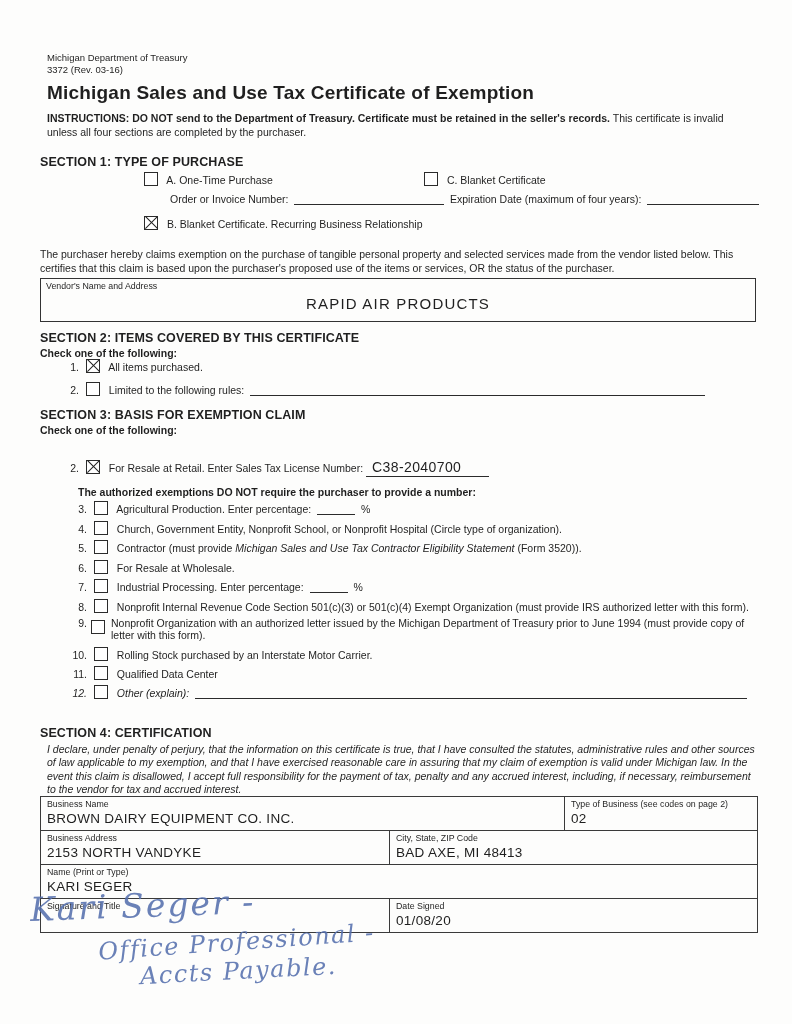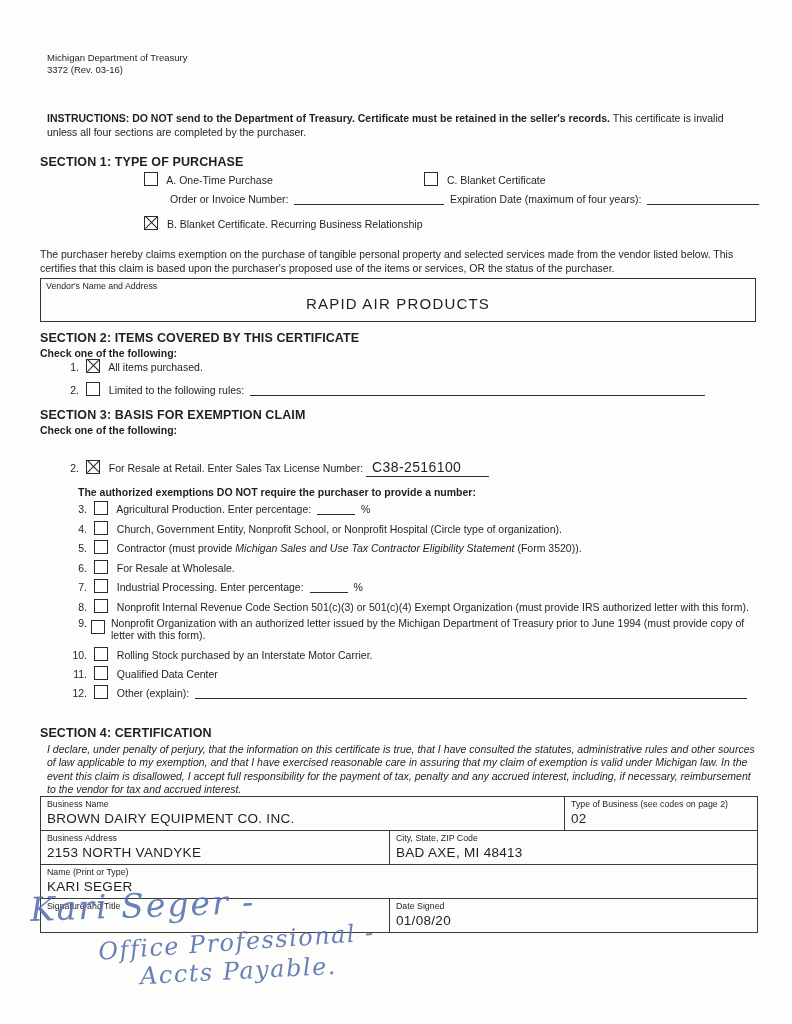--- a/index.html
+++ b/index.html
@@ -53,20 +53,21 @@
 </head>
 <body>
 
 <div class="page">
 
   <div class="abs small" style="left:47px;top:52px;">
     <div>Michigan Department of Treasury</div>
     <div>3372 (Rev. 03-16)</div>
   </div>
 
+  <div class="abs title" style="left:47px;top:82px;">Michigan Sales and Use Tax Certificate of Exemption</div>
 
   <div class="abs body-text" style="left:47px;top:112px;width:706px;">
     <span class="b">INSTRUCTIONS: DO NOT send to the Department of Treasury. Certificate must be retained in the seller's records.</span><span> This certificate is invalid unless all four sections are completed by the purchaser.</span>
   </div>
 
   <div class="abs sec-head" style="left:40px;top:155px;">SECTION 1: TYPE OF PURCHASE</div>
 
   <div class="row" style="left:144px;top:172px;">
     <span class="cb"></span>
     <span>A. One-Time Purchase</span>
@@ -112,21 +113,21 @@
     <span class="blank w455"></span>
   </div>
 
   <div class="abs sec-head" style="left:40px;top:408px;">SECTION 3: BASIS FOR EXEMPTION CLAIM</div>
   <div class="abs body-text b" style="left:40px;top:424px;">Check one of the following:</div>
 
   <div class="row" style="left:62px;top:459px;">
     <span class="num">2.</span>
     <span class="cb checked"></span>
     <span>For Resale at Retail. Enter Sales Tax License Number:</span>
-    <span class="license">C38-2516100</span>
+    <span class="license">C38-2040700</span>
   </div>
 
   <div class="abs body-text b" style="left:78px;top:486px;">The authorized exemptions DO NOT require the purchaser to provide a number:</div>
 
   <div class="row" style="left:70px;top:501px;">
     <span class="num">3.</span>
     <span class="cb"></span>
     <span>Agricultural Production. Enter percentage:</span>
     <span class="blank w38"></span>
     <span>%</span>
@@ -175,21 +176,21 @@
     <span class="cb"></span>
     <span>Rolling Stock purchased by an Interstate Motor Carrier.</span>
   </div>
 
   <div class="row" style="left:70px;top:666px;">
     <span class="num">11.</span>
     <span class="cb"></span>
     <span>Qualified Data Center</span>
   </div>
 
-  <div class="row" style="left:70px;top:685px;">
+  <div class="row" style="left:70px;top:685px;font-style:italic;">
     <span class="num">12.</span>
     <span class="cb"></span>
     <span>Other (explain):</span>
     <span class="blank w552"></span>
   </div>
 
   <div class="abs sec-head" style="left:40px;top:726px;">SECTION 4: CERTIFICATION</div>
   <div class="abs decl" style="left:47px;top:743px;width:710px;">I declare, under penalty of perjury, that the information on this certificate is true, that I have consulted the statutes, administrative rules and other sources of law applicable to my exemption, and that I have exercised reasonable care in assuring that my claim of exemption is valid under Michigan law. In the event this claim is disallowed, I accept full responsibility for the payment of tax, penalty and any accrued interest, including, if necessary, reimbursement to the vendor for tax and accrued interest.</div>
 
   <div class="abs cert-table" style="left:40px;top:796px;width:716px;">

